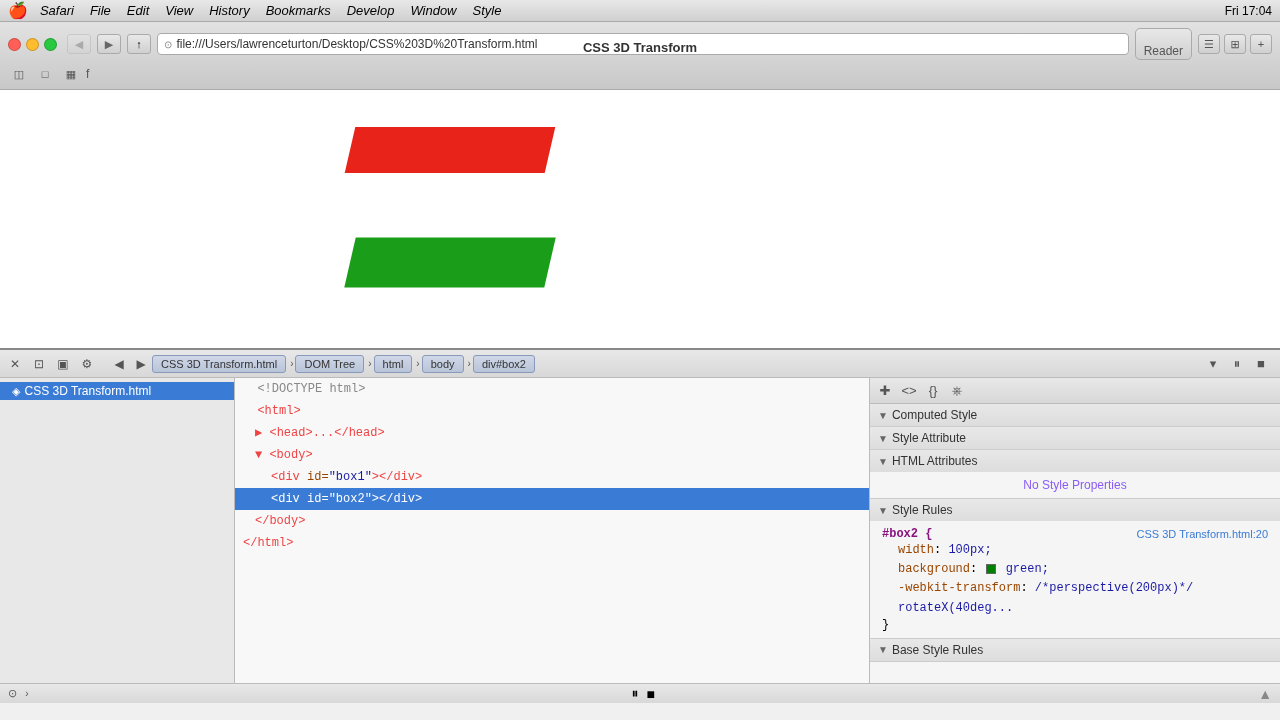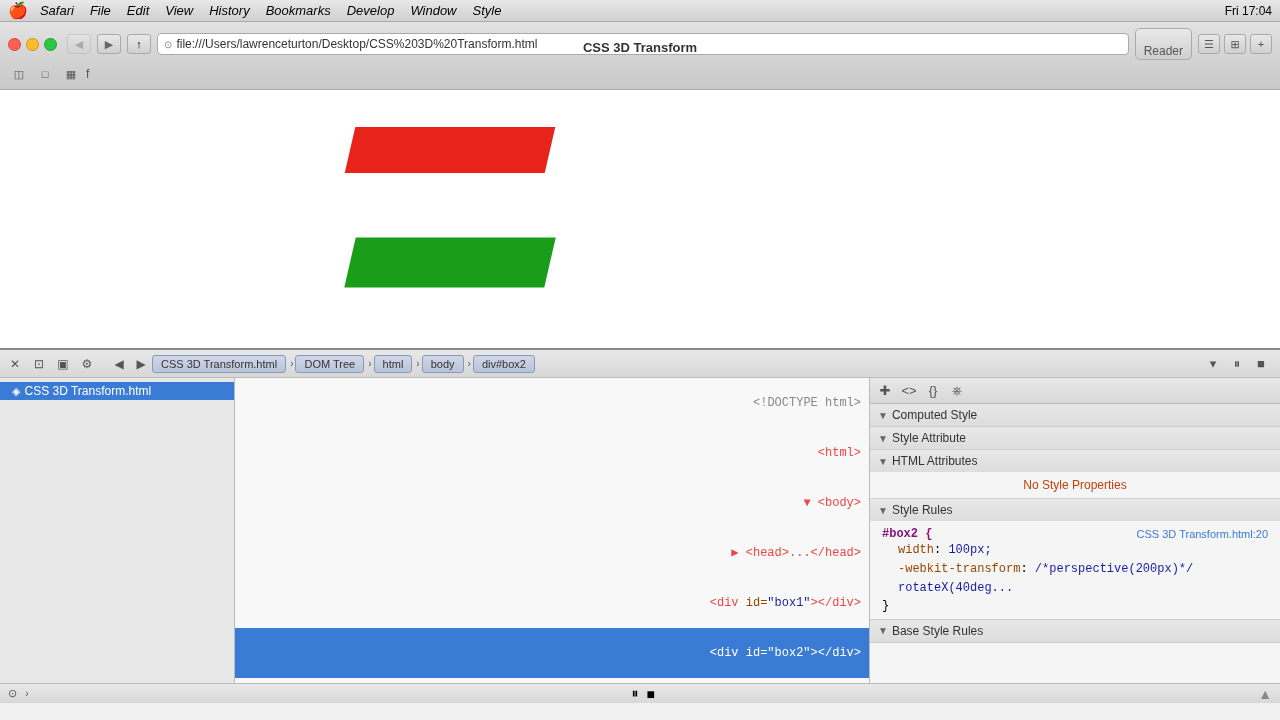--- a/index.html
+++ b/index.html
@@ -245,24 +245,23 @@
     .devtools-source {
       flex: 1;
       background: #f8f8f8;
       overflow: auto;
       font-family: 'Courier New', monospace;
       font-size: 12px;
       color: #333;
       border-right: 1px solid #bbb;
     }
     .source-line {
-      padding: 16px 8px;
+      padding: 2px 8px;
       white-space: pre;
       line-height: 1.5;
-      text-align: right;
     }
     .source-line.highlighted {
       background: #3a7bd5;
       color: white;
     }
     .source-line.highlighted span { color: white !important; }
     .source-indent1 { padding-left: 20px; }
     .source-indent2 { padding-left: 36px; }
     .tag-color { color: #ef4444; margin-top: 8px; }
     .attr-color { color: #994500; }
@@ -285,21 +284,21 @@
       padding: 4px 8px;
       background: linear-gradient(to bottom, #e8e8e8, #ddd);
       cursor: pointer;
       font-size: 12px;
       color: #333;
       font-weight: 500;
     }
     .style-section-arrow { margin-right: 4px; font-size: 10px; color: #666; }
     .no-properties {
       text-align: center;
-      color: #c2410c;
+      color: #8b5cf6;
       padding: 6px;
       font-family: -apple-system, Arial, sans-serif;
     }
     .style-rules-content {
       padding: 6px 12px;
     }
     .style-selector {
       color: #881280;
       font-weight: bold;
       font-family: 'Courier New', monospace;
@@ -487,22 +486,22 @@
     <div class="devtools-files">
       <div class="file-item active">
         <span class="file-icon">◈</span>
         <span>CSS 3D Transform.html</span>
       </div>
     </div>
 
     <div class="devtools-source">
       <div class="source-line comment-color">  &lt;!DOCTYPE html&gt;</div>
       <div class="source-line">  <span class="tag-color">&lt;html&gt;</span></div>
+      <div class="source-line source-indent1"><span class="tag-color">▶ &lt;head&gt;...&lt;/head&gt;</span></div>
       <div class="source-line source-indent1"><span class="tag-color">▼ &lt;body&gt;</span></div>
-      <div class="source-line source-indent1"><span class="tag-color">▶ &lt;head&gt;...&lt;/head&gt;</span></div>
       <div class="source-line source-indent2"><span class="tag-color">&lt;div </span><span class="attr-color">id=</span><span class="val-color">"box1"</span><span class="tag-color">&gt;&lt;/div&gt;</span></div>
       <div class="source-line source-indent2 highlighted"><span>&lt;div </span><span>id=</span><span>"box2"</span><span>&gt;&lt;/div&gt;</span></div>
       <div class="source-line source-indent1"><span class="tag-color">&lt;/body&gt;</span></div>
       <div class="source-line"><span class="tag-color">&lt;/html&gt;</span></div>
     </div>
 
     <div class="devtools-styles">
 
       <div style="display:flex;align-items:center;background:linear-gradient(to bottom,#e8e8e8,#d8d8d8);border-bottom:1px solid #bbb;height:26px;padding:0 4px;gap:2px;">
         <div class="devtools-tab-btn">
@@ -548,20 +547,25 @@
         </div>
         <div class="style-rules-content">
           <div style="display:flex;justify-content:space-between;align-items:center;">
             <span class="style-selector">#box2 {</span>
             <span class="style-source-link">CSS 3D Transform.html:20</span>
           </div>
           <div class="style-prop">
             <span class="prop-name">width</span><span>: </span><span class="prop-val">100px;</span>
           </div>
           <div class="style-prop">
+            <span class="prop-name">background</span><span>: </span>
+            <span class="color-swatch"></span>
+            <span class="prop-val">green;</span>
+          </div>
+          <div class="style-prop">
             <span class="prop-name">-webkit-transform</span><span>: </span><span class="prop-val">/*perspective(200px)*/ rotateX(40deg...</span>
           </div>
           <div class="style-brace">}</div>
         </div>
       </div>
 
       <div class="style-section">
         <div class="style-section-header">
           <span class="style-section-arrow">▼</span>
           <span>Base Style Rules</span>

